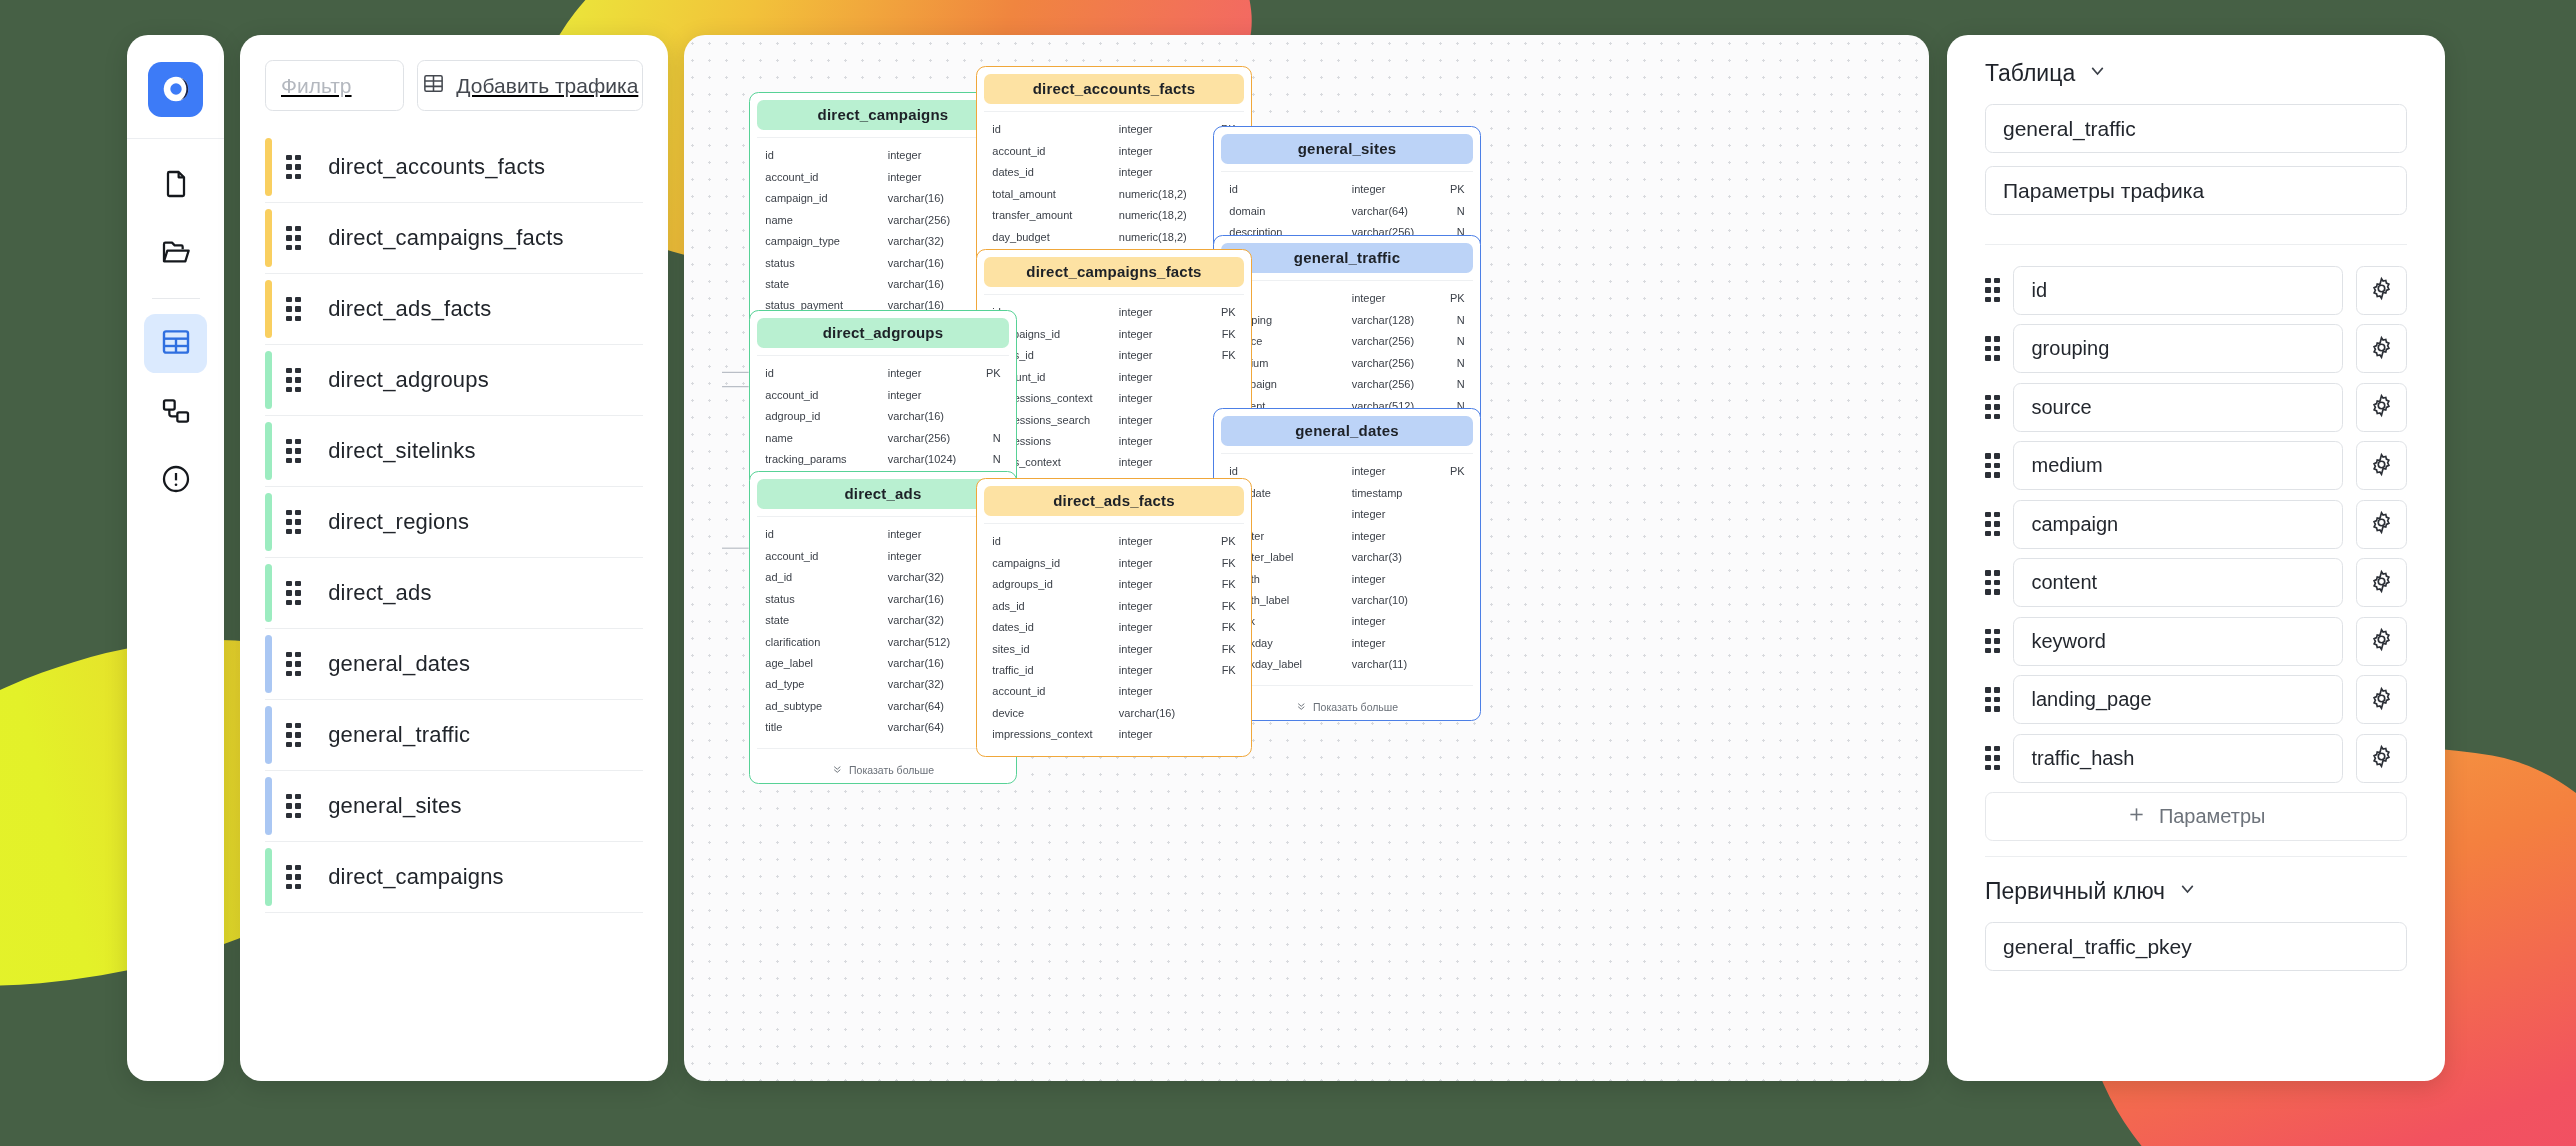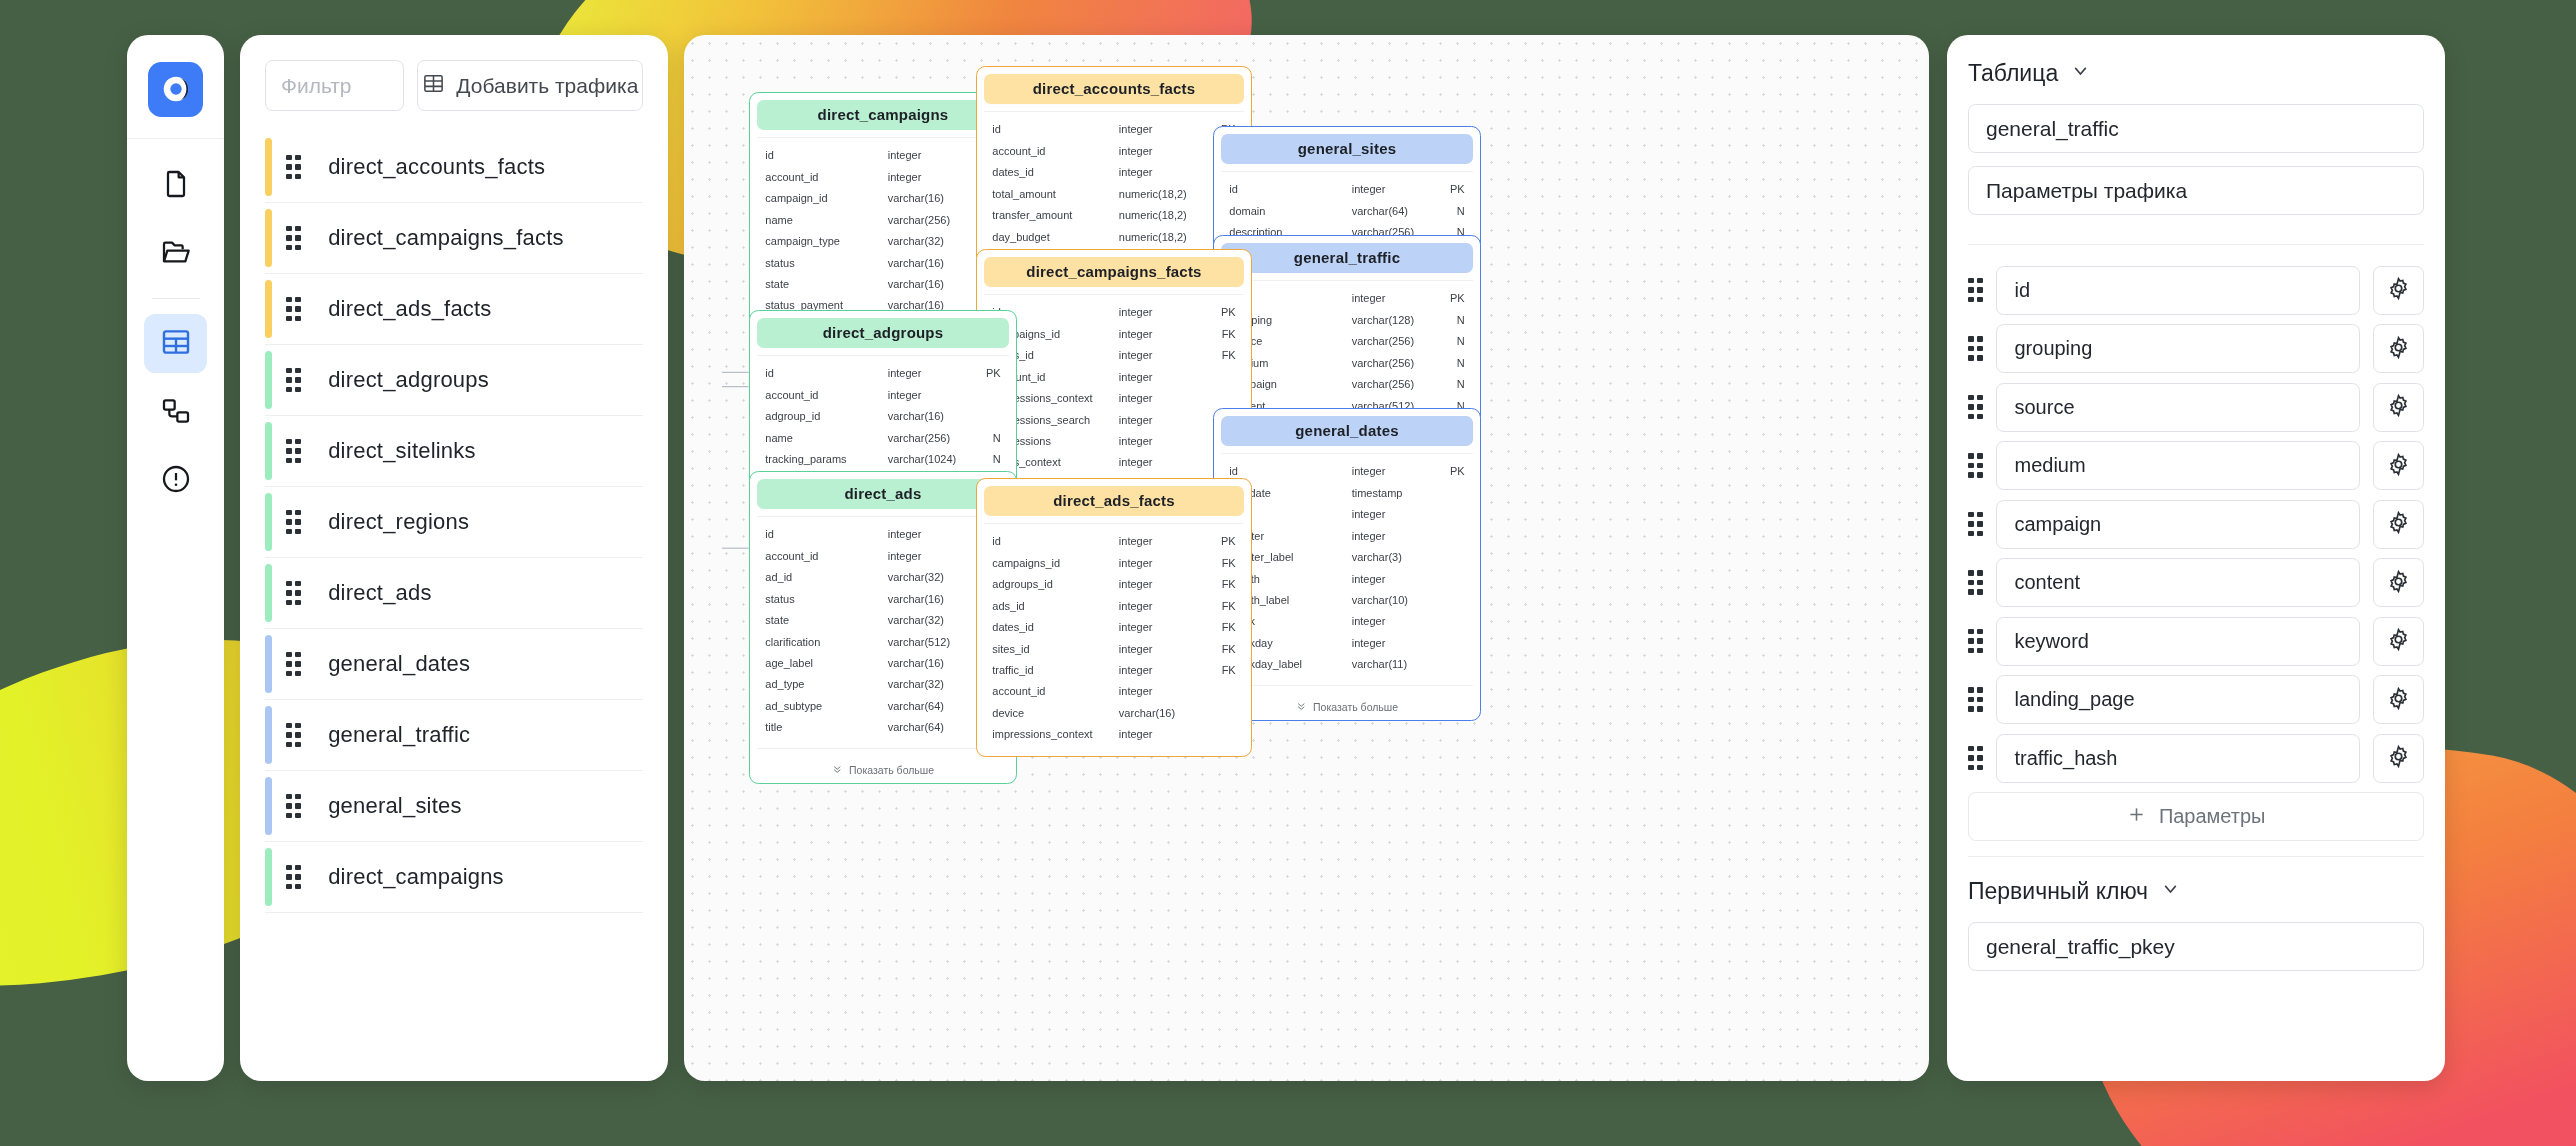--- a/index.html
+++ b/index.html
@@ -58,21 +58,21 @@
   .rail-items { padding-top: 17px; display:flex; flex-direction:column; align-items:center; gap: 9.5px; }
   .rail-btn {
     width: 63px; height: 59px; border-radius: 11.4px;
     display:flex; align-items:center; justify-content:center;
   }
   .rail-btn.active { background: #dbeafe; }
   .rail-sep { width: 48px; height: 1px; background: #e7e9ec; margin: 5.7px 0; }
 
   
   #listPanel { left: 240px; top: 35px; width: 428px; height: 1046px; padding: 25px 25px 0; overflow: hidden; }
-  .list-toolbar { display:flex; gap: 13.3px; margin-bottom: 21px; }
+  .list-toolbar { display:flex; gap: 13.3px; margin-bottom: 21px; text-decoration: underline; }
   .filter-input {
     width: 139px; height: 51px; border: 1px solid #dfe2e6; border-radius: 7.6px;
     padding: 0 15px; font-size: 21px; color: #2b2f36; background:#fff;
     font-family: "Liberation Sans", sans-serif;
   }
   .filter-input::placeholder { color: #b4b8bf; }
   .add-table-btn {
     flex: 1; height: 51px; border: 1px solid #dfe2e6; border-radius: 7.6px; background:#fff;
     display:flex; align-items:center; justify-content:center; gap: 11.4px;
     font-size: 21px; color: #44484f; cursor: pointer;
@@ -111,21 +111,21 @@
   .erd .ctype { flex: 0 0 34%; white-space: nowrap; }
   .erd .ckey  { flex: 0 0 14%; text-align: right; white-space: nowrap; }
   .erd .more {
     border-top: 1px solid #eef0f2; margin-top: 5.7px; padding-top: 15px;
     text-align:center; font-size: 10.5px; color: #6a7078; display:flex;
     align-items:center; justify-content:center; gap: 6.7px; cursor: pointer;
   }
   .links { position: absolute; inset: 0; pointer-events: none; }
 
   
-  #props { left: 1947px; top: 35px; width: 498px; height: 1046px; padding: 25px 21px; overflow: hidden; }
+  #props { left: 1947px; top: 35px; width: 498px; height: 1046px; padding: 25px 38px; overflow: hidden; }
   .sec-head {
     display:flex; align-items:center; gap: 11.4px;
     font-size: 23px; color: #1f232a; margin-bottom: 17px;
   }
   .prop-input {
     width: 100%; height: 49px; border: 1px solid #dfe2e6; border-radius: 7.6px;
     padding: 0 17px; font-size: 21px; color: #23272e; background:#fff; margin-bottom: 13.3px;
     font-family: "Liberation Sans", sans-serif;
   }
   .divider { height: 1px; background: #eceef0; margin: 15px 0 21px; }

